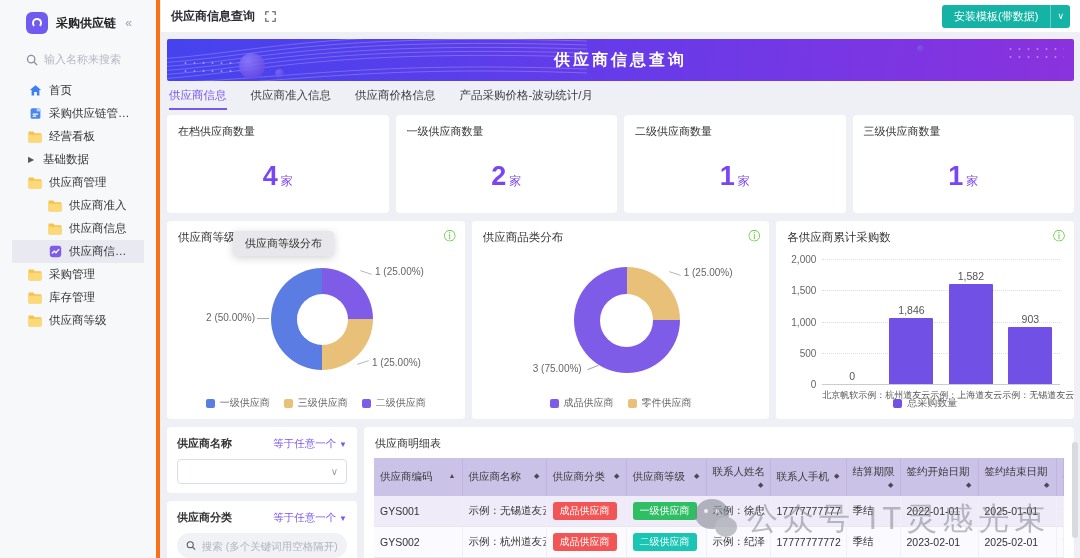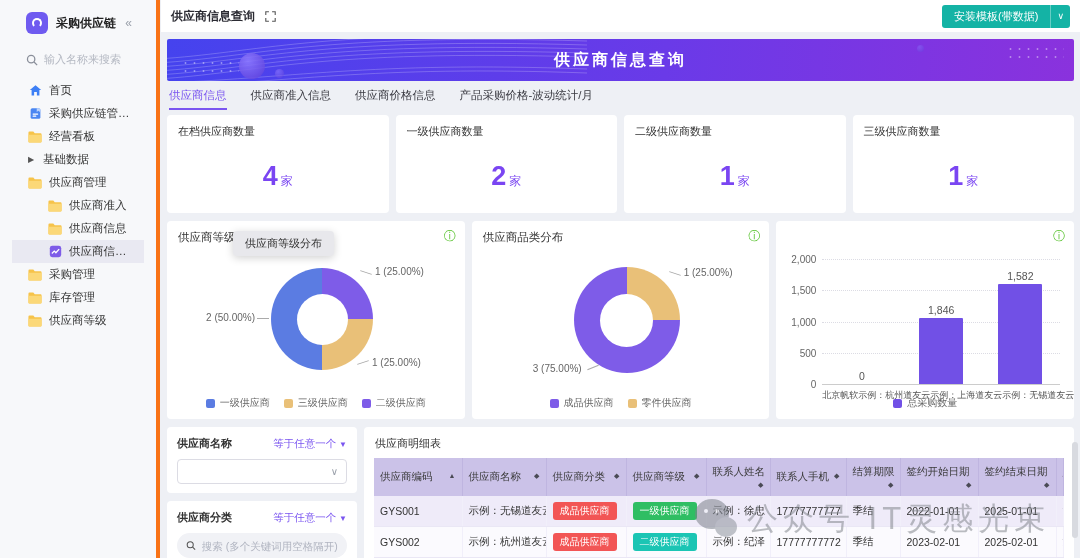--- a/index.html
+++ b/index.html
@@ -344,20 +344,21 @@
                 <span>成品供应商</span>
               </span>
             <span class="li">
                 <span class="sq" style="background: rgb(233, 192, 120);"></span>
                 <span>零件供应商</span>
               </span>
           </div>
         </div>
 
         <div class="chart-card">
+          <div class="chart-title">各供应商累计采购数</div>
           <div class="info-ic">ⓘ</div>
           <span class="ytick" style="top:33px;">2,000</span>
           <span class="ytick" style="top:64px;">1,500</span>
           <span class="ytick" style="top:96px;">1,000</span>
           <span class="ytick" style="top:127px;">500</span>
           <span class="ytick" style="top:158px;">0</span>
           <div class="plot">
             <div class="gline" style="top:0;"></div>
               <div class="gline" style="top:25%;"></div>
             <div class="gline" style="top:50%;"></div>
@@ -367,20 +368,24 @@
                   <span class="bval">0</span>
                   <div class="bar" style="height: 0px; background: rgb(113, 80, 230);"></div>
                 </div>
               <div class="bslot">
                   <span class="bval">1,846</span>
                   <div class="bar" style="height: 66.024px; background: rgb(113, 80, 230);"></div>
                 </div>
               <div class="bslot">
                   <span class="bval">1,582</span>
                   <div class="bar" style="height: 99.666px; background: rgb(113, 80, 230);"></div>
+                </div>
+              <div class="bslot">
+                  <span class="bval">903</span>
+                  <div class="bar" style="height: 56.889px; background: rgb(113, 80, 230);"></div>
                 </div>
             </div>
           </div>
           <div class="xlabels">
             <span>北京帆软</span>
               <span>示例：杭州道友云</span>
             <span>示例：上海道友云</span>
               <span>示例：无锡道友云</span>
           </div>
           <div class="legend">

